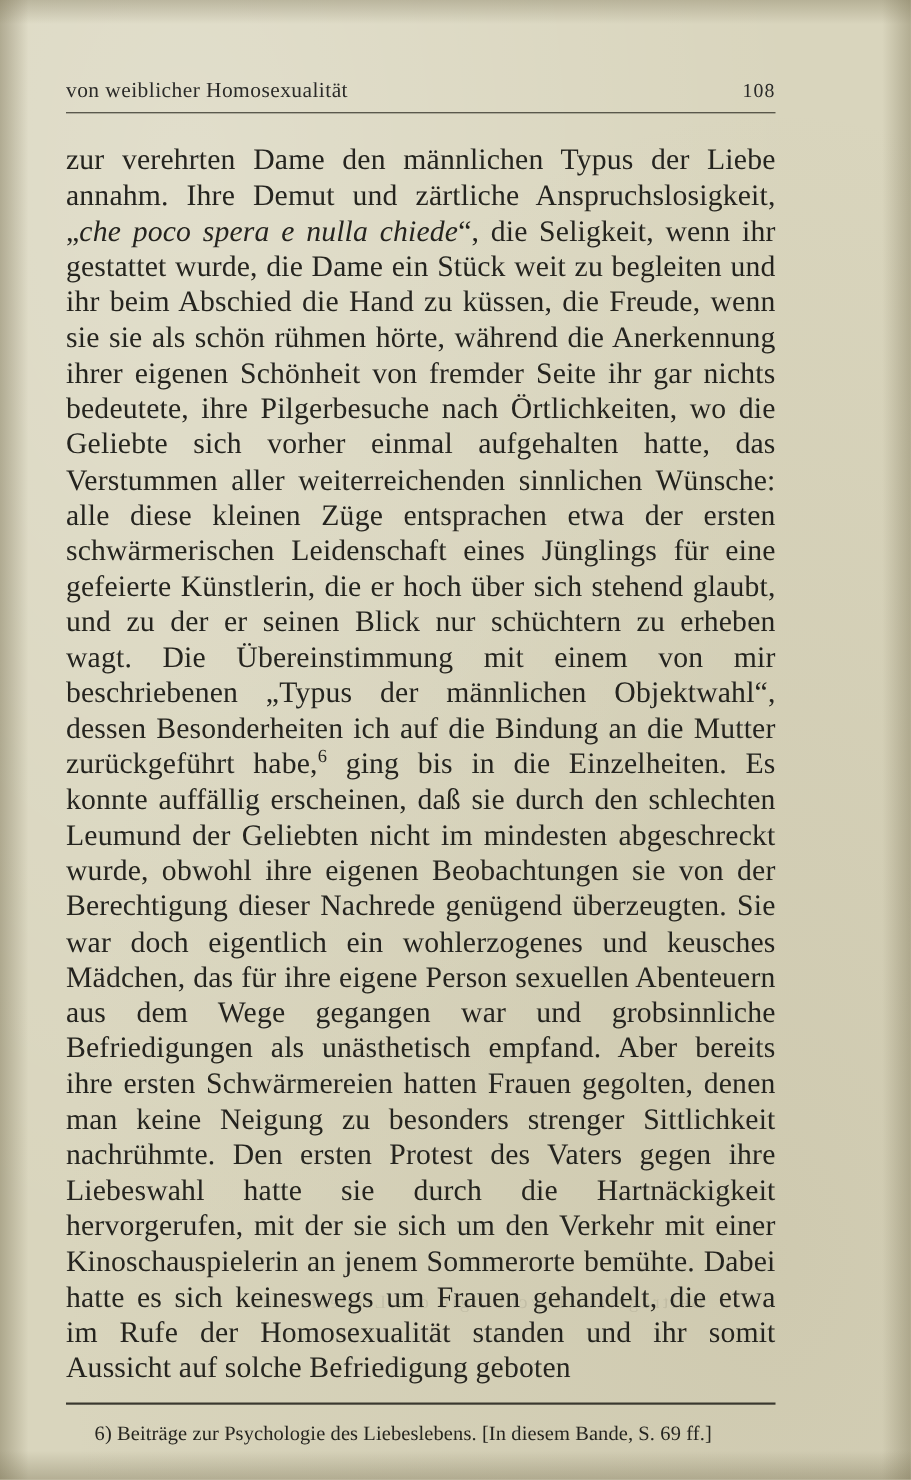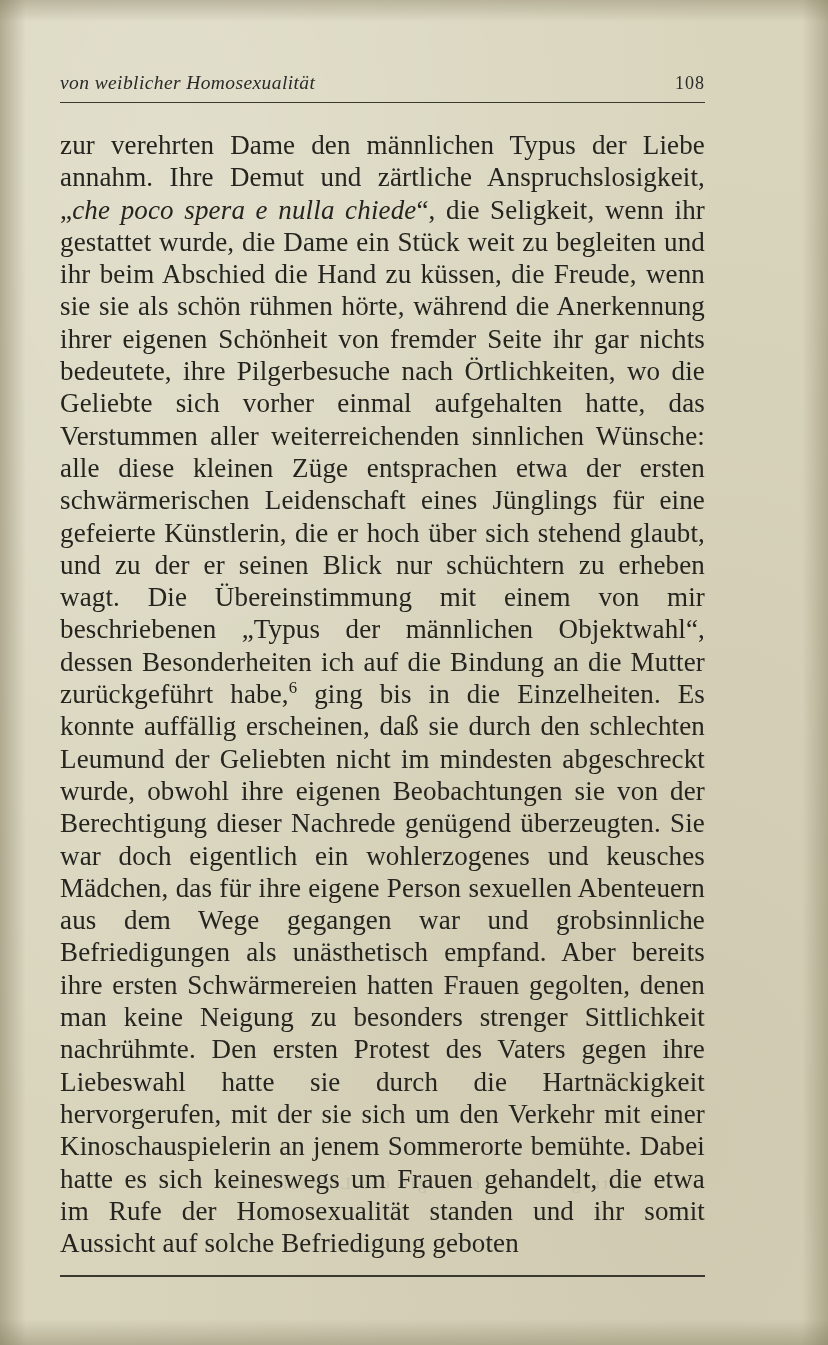--- a/index.html
+++ b/index.html
@@ -57,21 +57,20 @@
     display: flex;
     align-items: baseline;
     justify-content: space-between;
     font-size: 19px;
     color: #2a2a28;
     letter-spacing: 0.4px;
     padding-bottom: 8px;
     border-bottom: 1.6px solid #3a382f;
   }
   .running-head .title {
-    font-style: italic;
     font-size: 19.5px;
   }
   .running-head .folio {
     font-size: 18px;
     letter-spacing: 1px;
     font-variant: small-caps;
   }
 
   .body-text {
     margin-top: 26px;
@@ -150,18 +149,19 @@
       <span class="title">von weiblicher Homosexualität</span>
       <span class="folio">108</span>
     </div>
 
     <div class="body-text">
       <p>zur verehrten Dame den männlichen Typus der Liebe annahm. Ihre Demut und zärtliche Anspruchslosigkeit, „<i>che poco spera e nulla chiede</i>“, die Seligkeit, wenn ihr gestattet wurde, die Dame ein Stück weit zu begleiten und ihr beim Abschied die Hand zu küssen, die Freude, wenn sie sie als schön rühmen hörte, während die Anerkennung ihrer eigenen Schönheit von fremder Seite ihr gar nichts bedeutete, ihre Pilgerbesuche nach Örtlichkeiten, wo die Geliebte sich vorher einmal aufgehalten hatte, das Verstummen aller weiterreichenden sinnlichen Wünsche: alle diese kleinen Züge entsprachen etwa der ersten schwärmerischen Leidenschaft eines Jünglings für eine gefeierte Künstlerin, die er hoch über sich stehend glaubt, und zu der er seinen Blick nur schüchtern zu erheben wagt. Die Übereinstimmung mit einem von mir beschriebenen „Typus der männlichen Objektwahl“, dessen Besonderheiten ich auf die Bindung an die Mutter zurückgeführt habe,<sup>6</sup> ging bis in die Einzelheiten. Es konnte auffällig erscheinen, daß sie durch den schlechten Leumund der Geliebten nicht im mindesten abgeschreckt wurde, obwohl ihre eigenen Beobachtungen sie von der Berechtigung dieser Nachrede genügend überzeugten. Sie war doch eigentlich ein wohlerzogenes und keusches Mädchen, das für ihre eigene Person sexuellen Abenteuern aus dem Wege gegangen war und grobsinnliche Befriedigungen als unästhetisch empfand. Aber bereits ihre ersten Schwärmereien hatten Frauen gegolten, denen man keine Neigung zu besonders strenger Sittlichkeit nachrühmte. Den ersten Protest des Vaters gegen ihre Liebeswahl hatte sie durch die Hartnäckigkeit hervorgerufen, mit der sie sich um den Verkehr mit einer Kinoschauspielerin an jenem Sommerorte bemühte. Dabei hatte es sich keineswegs um Frauen gehandelt, die etwa im Rufe der Homosexualität standen und ihr somit Aussicht auf solche Befriedigung geboten</p>
     </div>
 
     <div class="footnote-rule"></div>
 
+    <div class="footnote"><span class="indent"></span>6) Beiträge zur Psychologie des Liebeslebens. [In diesem Bande, S. <span class="smallnum">69</span> ff.]</div>
 
   </div>
 
   <div class="showthrough">Beiträge zur Psychologie des Liebeslebens</div>
 
 </div>
 
 </body></html>

